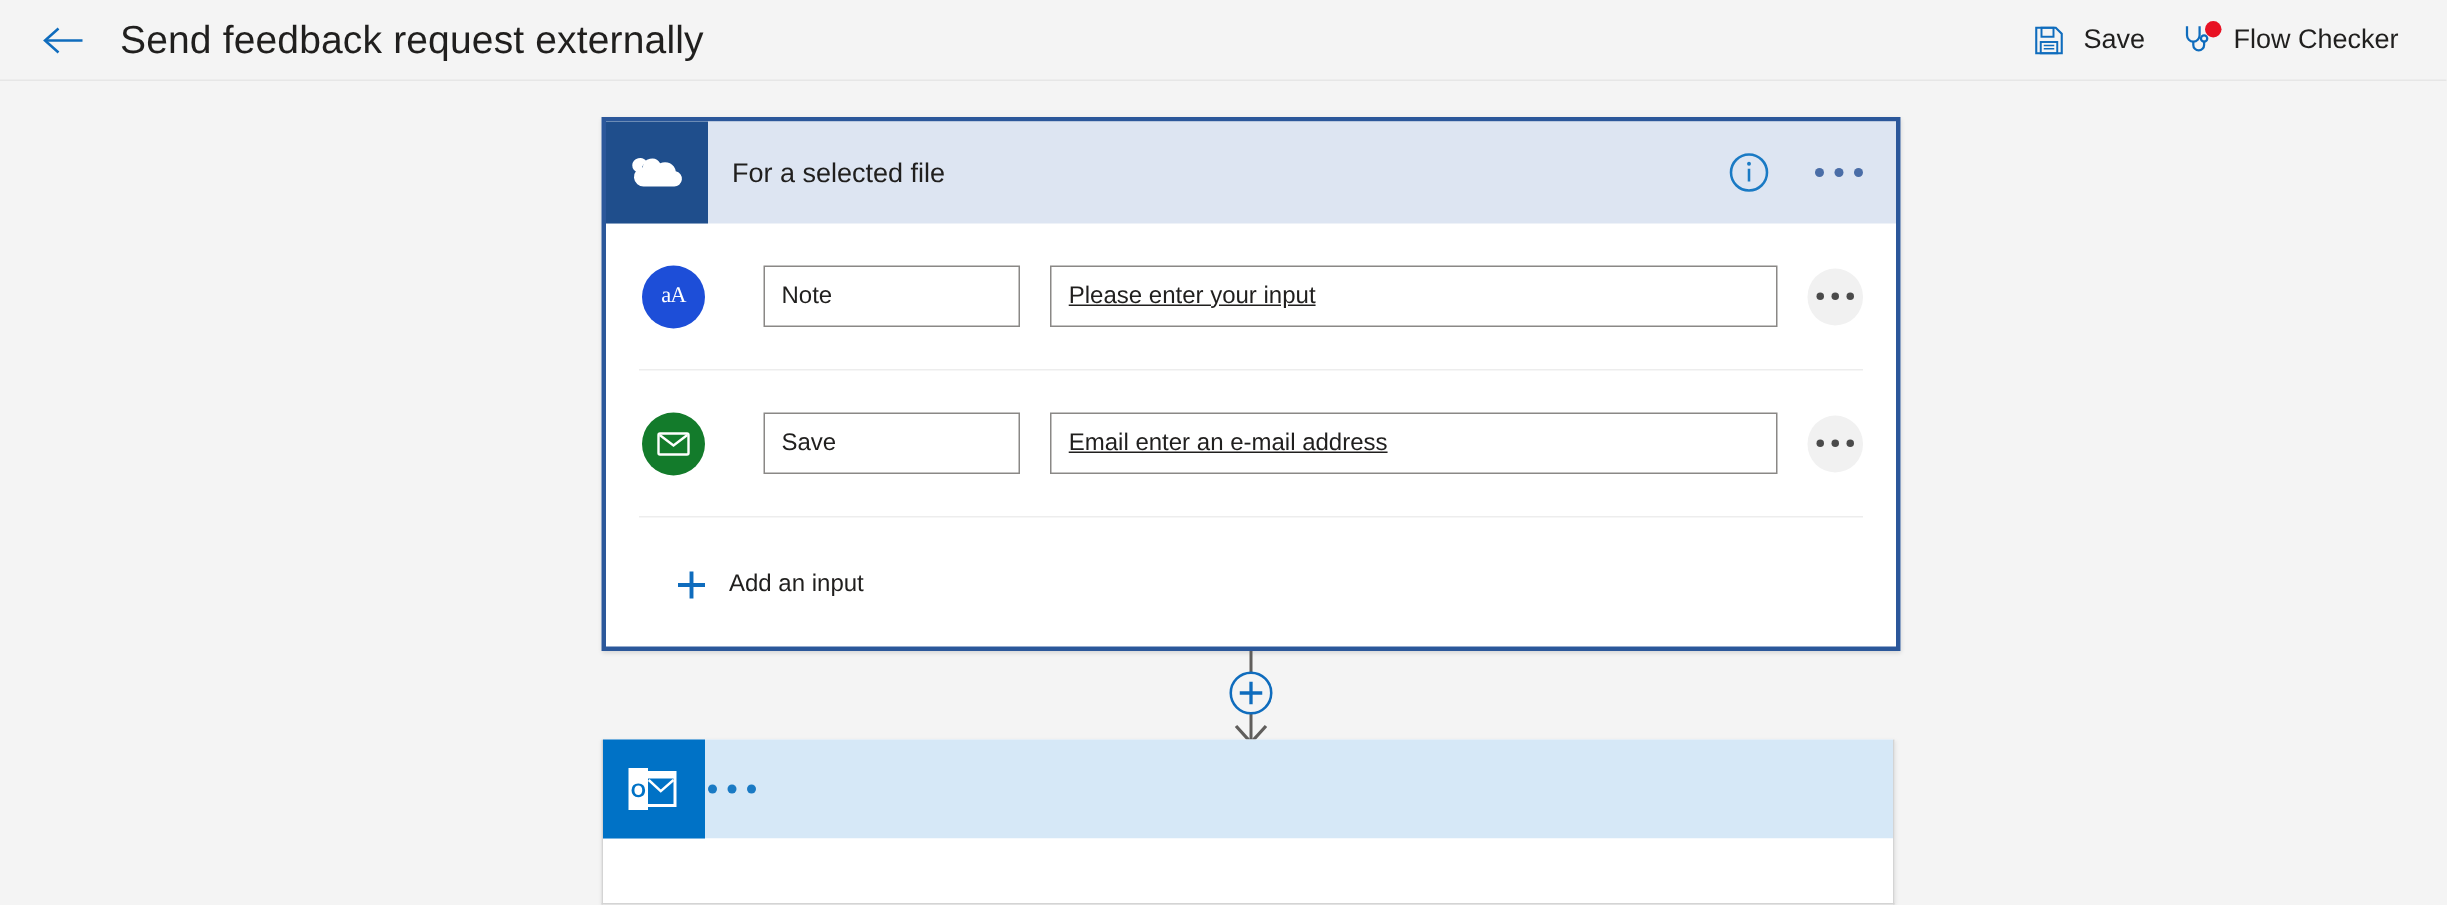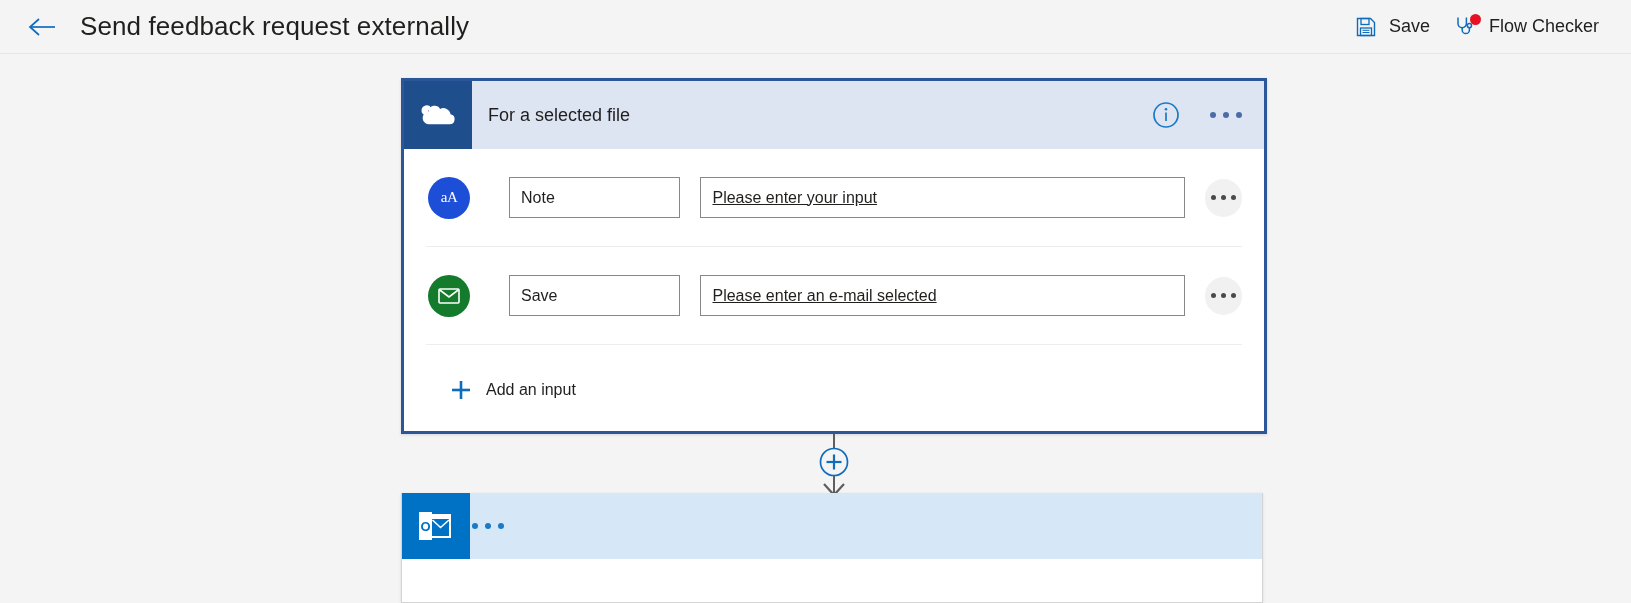--- a/index.html
+++ b/index.html
@@ -369,21 +369,21 @@
       </div>
 
       <div class="input-row last">
         <div class="row-icon icon-email">
           <svg width="22" height="16" viewBox="0 0 22 16">
             <rect x="1" y="1" width="20" height="14" rx="1" fill="none" stroke="#ffffff" stroke-width="1.6"></rect>
             <path d="M1.8 2 L11 9 L20.2 2" fill="none" stroke="#ffffff" stroke-width="1.6"></path>
           </svg>
         </div>
         <div class="field field-name">Save</div>
-        <div class="field field-value">Please enter an e-mail selected</div>
+        <div class="field field-value">Email enter an e-mail address</div>
         <div class="row-more">
           <div class="ellipsis">
             <span></span>
             <span></span>
             <span></span>
           </div>
         </div>
       </div>
 
       <div class="add-input-row">

